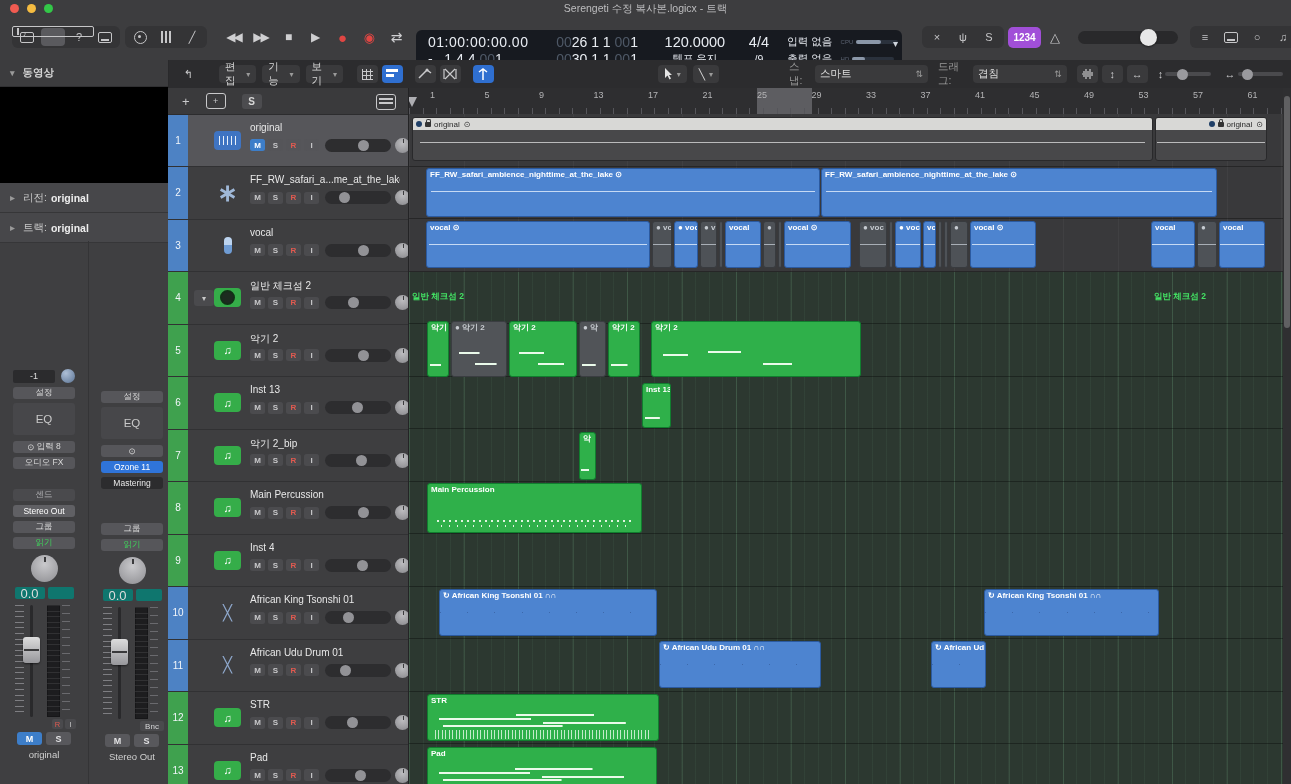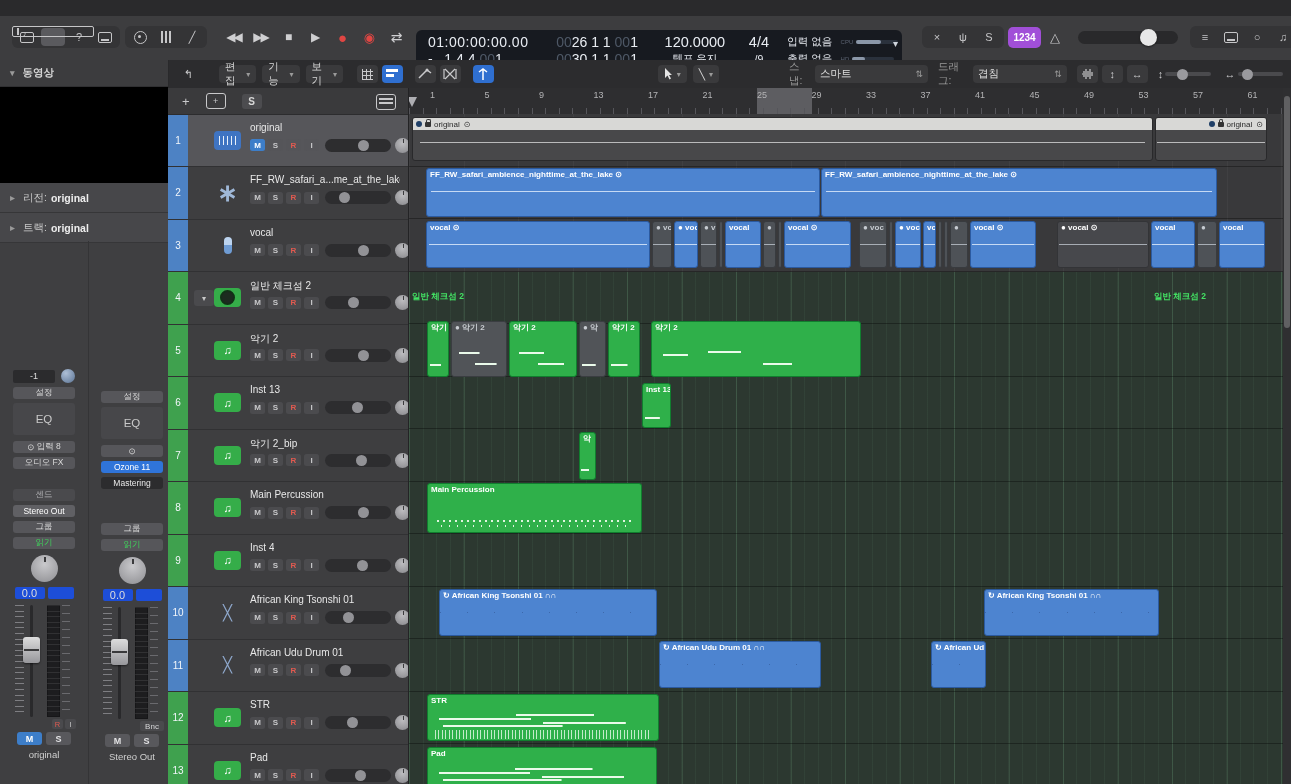--- a/index.html
+++ b/index.html
@@ -88,21 +88,21 @@
   .cbtn.blue{background:#2f74d9;color:#fff;}
   .cbtn.dark{background:#2c2c2e;color:#e8e8e8;}
   .cbtn.grn{color:#3fd65b;}
   .eqpane{width:62px;height:32px;background:#47474a;border-radius:3px;color:#c9c9c9;font-size:11.5px;display:flex;align-items:center;justify-content:center;margin-top:4px;}
   .gainrow{display:flex;align-items:center;margin-top:0;}
   .gainbox{width:42px;height:13px;background:#2b2b2d;border-radius:2px;color:#ddd;font-size:9px;display:flex;align-items:center;justify-content:center;}
   .miniknob{width:14px;height:14px;border-radius:50%;background:radial-gradient(circle at 35% 30%,#aebfd6,#5a7394);margin-left:6px;}
   .panknob{width:27px;height:27px;border-radius:50%;background:radial-gradient(circle at 50% 35%,#c9c9cc,#8d8d91);position:relative;margin-top:6px;}
   .panknob::after{content:"";position:absolute;left:50%;top:2px;width:1.5px;height:5px;background:#3a3a3c;}
   .valrow{display:flex;margin-top:5px;}
-  .valbox{width:30px;height:12px;background:#1d4ed8;border-radius:2px;color:#ddd;font-size:11px;display:flex;align-items:center;justify-content:center;}
+  .valbox{width:30px;height:12px;background:#0f766e;border-radius:2px;color:#ddd;font-size:13px;display:flex;align-items:center;justify-content:center;}
   .valbox.blank{width:26px;margin-left:3px;}
   .faderzone{width:62px;height:112px;position:relative;margin-top:6px;}
   .ftick{position:absolute;left:2px;top:0;bottom:0;width:9px;
      background:repeating-linear-gradient(180deg,#7e7e82 0 1px,transparent 1px 5.6px);}
   .frail{position:absolute;left:17px;top:0;bottom:0;width:3px;background:#29292b;border-radius:2px;}
   .fhandle{position:absolute;left:10px;top:32px;width:17px;height:26px;border-radius:3px;
      background:linear-gradient(#dcdcdc,#97979b);box-shadow:0 1px 2px rgba(0,0,0,.5);}
   .fhandle::after{content:"";position:absolute;left:1px;right:1px;top:12px;height:1.5px;background:#3a3a3c;}
   .fmeter{position:absolute;left:34px;top:0;bottom:0;width:13px;background:#1d1d1f;
      box-shadow:inset 0 0 0 1px #161618;}
@@ -213,20 +213,26 @@
   .fadeR{position:absolute;right:0;top:0;bottom:0;width:26px;background:linear-gradient(to bottom left,rgba(235,242,252,.45) 49%,transparent 50%);}
   
   .vscroll{position:absolute;right:0;top:88px;width:8px;bottom:0;background:#2f2f31;}
   .vscroll i{position:absolute;left:1px;right:1px;top:8px;height:232px;border-radius:3px;background:#606062;}
 </style>
 </head>
 <body>
 
 <div id="app">
 
+  <div class="titlebar">
+    <span class="tl red"></span>
+    <span class="tl yel"></span>
+    <span class="tl grn"></span>
+    <div class="wintitle">Serengeti 수정 복사본.logicx - 트랙</div>
+  </div>
 
   <div class="controlbar">
     <div class="grp" style="left:12px;">
       <div class="gbtn">
           <span class="i-box note"></span>
         </div>
       <div class="gbtn sel">
           <span class="i-box strip"></span>
         </div>
       <div class="gbtn">
@@ -865,26 +871,20 @@
             <span>●</span>
           </div>
           <div class="rbody wf" style="color: rgb(185, 190, 197);"></div>
         </div>
         <div class="region r-blue" style="left: 561px; width: 66px; top: 107px; height: 47px;">
           <div class="rhead">
             <span>vocal ⊙</span>
           </div>
           <div class="rbody wf" style="color: rgb(220, 233, 250);"></div>
         </div>
-        <div class="region r-grayw" style="left: 648px; width: 92px; top: 107px; height: 47px;">
-          <div class="rhead">
-            <span>● vocal ⊙</span>
-          </div>
-          <div class="rbody wf" style="color: rgb(185, 190, 197);"></div>
-        </div>
         <div class="region r-blue" style="left: 742px; width: 44px; top: 107px; height: 47px;">
           <div class="rhead">
             <span>vocal</span>
           </div>
           <div class="rbody wf" style="color: rgb(220, 233, 250);"></div>
         </div>
         <div class="region r-gray" style="left: 788px; width: 20px; top: 107px; height: 47px;">
           <div class="rhead">
             <span>●</span>
           </div>

